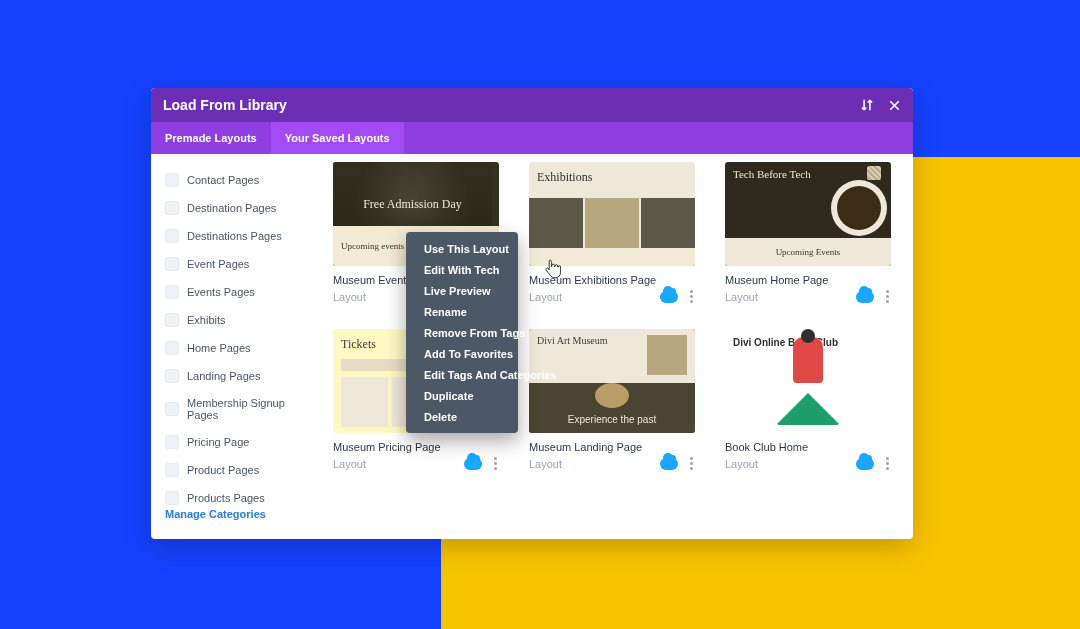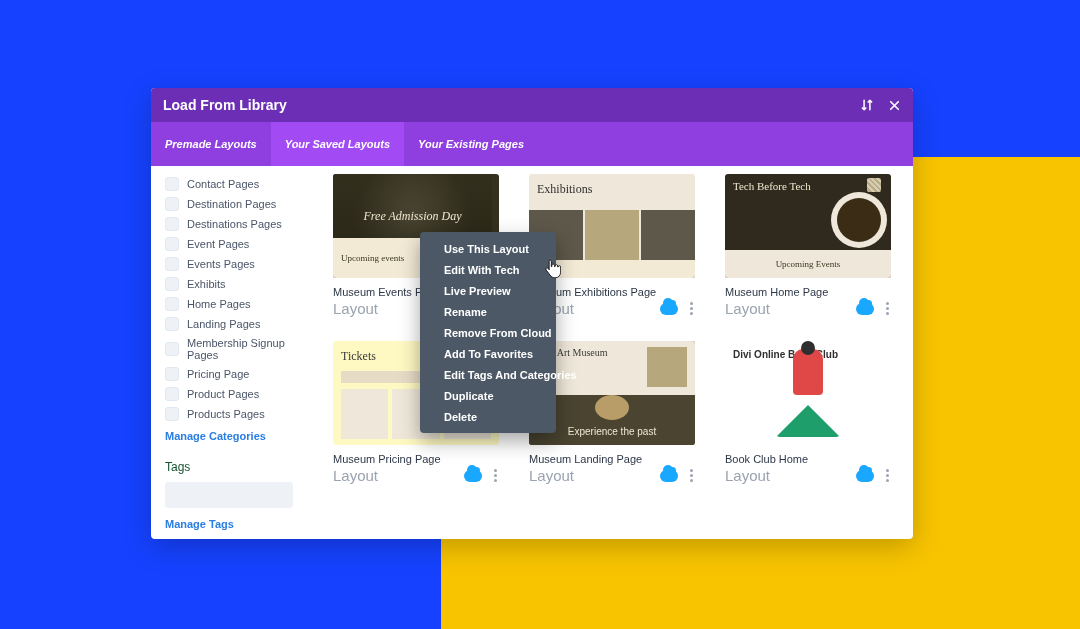--- a/index.html
+++ b/index.html
@@ -4,47 +4,47 @@
 <style>
   * { margin: 0; padding: 0; box-sizing: border-box; font-family: -apple-system, BlinkMacSystemFont, "Segoe UI", Helvetica, Arial, sans-serif; }
   html, body { width: 1080px; height: 629px; overflow: hidden; }
   .bg { position: relative; width: 1080px; height: 629px; background: #1642ff; }
   .yellow { position: absolute; left: 441px; top: 157px; right: 0; bottom: 0; background: #f8c400; }
   .modal { position: absolute; left: 151px; top: 88px; width: 762px; height: 451px; background: #fff; border-radius: 4px; box-shadow: 0 8px 28px rgba(0,0,0,.22); display: flex; flex-direction: column; overflow: hidden; }
   .titlebar { height: 34px; background: #6b2eb5; display: flex; align-items: center; justify-content: space-between; padding: 0 12px; color: #fff; }
   .titlebar .title { font-size: 14px; font-weight: 600; }
   .titlebar .actions { display: flex; gap: 14px; align-items: center; }
   .titlebar .actions svg { display: block; }
-  .tabs { height: 44px; background: #8f3fe0; display: flex; align-items: stretch; font-style: italic; }
+  .tabs { height: 32px; background: #8f3fe0; display: flex; align-items: stretch; }
   .tab { color: #fff; font-size: 11px; font-weight: 600; padding: 0 14px; display: flex; align-items: center; cursor: pointer; }
   .tab.active { background: #a24bf5; }
   .modal-body { flex: 1; display: flex; overflow: hidden; }
   .sidebar { width: 182px; padding: 8px 14px 0 14px; display: flex; flex-direction: column; overflow: hidden; }
-  .cat { display: flex; align-items: center; gap: 8px; padding: 3px 0; }
+  .cat { display: flex; align-items: center; gap: 8px; padding: 3px 0; margin-top: 8px; }
   .cat .chk { width: 14px; height: 14px; border-radius: 3px; background: #eef2f6; border: 1px solid #e2e8ef; flex: 0 0 auto; }
   .cat .lbl { font-size: 11px; color: #4a5568; }
-  .manage { font-size: 11px; color: #2a7de1; font-weight: 600; margin-top: 6px; cursor: pointer; }
+  .manage { font-size: 11px; color: #2a7de1; font-weight: 600; cursor: pointer; }
   .tags-h { font-size: 12px; color: #14532d; margin-top: 18px; }
   .tags-input { margin-top: 8px; height: 26px; width: 128px; background: #eef2f6; border-radius: 3px; }
   .content { flex: 1; padding: 8px 16px 0 0; overflow: hidden; }
   .grid { display: grid; grid-template-columns: repeat(3, 166px); column-gap: 30px; row-gap: 24px; }
   .card { width: 166px; }
   .thumb { width: 166px; height: 104px; background: #efe8da; border-radius: 3px; position: relative; overflow: hidden; }
   .card-title { font-size: 11px; color: #2d3748; margin-top: 8px; font-weight: 500; }
   .meta-row { display: flex; align-items: center; justify-content: space-between; margin-top: 2px; }
-  .meta { font-size: 15px; color: #9aa3b0; }
+  .meta { font-size: 11px; color: #9aa3b0; }
   .meta-right { display: flex; align-items: center; gap: 10px; }
   .cloud { width: 18px; height: 12px; background: #19a7ff; border-radius: 8px; position: relative; }
   .cloud::before { content: ""; position: absolute; left: 3px; top: -5px; width: 10px; height: 10px; background: #19a7ff; border-radius: 50%; }
   .cloud::after { content: ""; position: absolute; right: 2px; top: -3px; width: 7px; height: 7px; background: #19a7ff; border-radius: 50%; }
   .kebab { display: flex; flex-direction: column; gap: 2px; padding: 2px; }
   .kebab span { width: 3px; height: 3px; background: #9aa3b0; border-radius: 50%; }
   
   .t-museum-events { background: #35311f; }
-  .t-museum-events .hero { position:absolute; left:0; right:7px; top:0; height:84px; background:linear-gradient(rgba(30,28,18,.3),rgba(30,28,18,.6)), radial-gradient(circle at 50% 50%, #6b644a 0%, #3b3722 65%); display:flex; flex-direction:column; align-items:center; justify-content:center; color:#efe8d0;font-style:italic; }
+  .t-museum-events .hero { position:absolute; left:0; right:7px; top:0; height:84px; background:linear-gradient(rgba(30,28,18,.3),rgba(30,28,18,.6)), radial-gradient(circle at 50% 50%, #6b644a 0%, #3b3722 65%); display:flex; flex-direction:column; align-items:center; justify-content:center; color:#efe8d0; }
   .t-museum-events .hero .h1 { font-family: Georgia, serif; font-size:12px; }
   .t-museum-events .strip { position:absolute; left:0; right:0; bottom:0; height:40px; background:#f3ead5; display:flex; align-items:center; padding-left:8px; font-family:Georgia,serif; font-size:9px; color:#3b3722; }
   .t-exhibitions { background:#efe8da; }
   .t-exhibitions .top { position:absolute; left:8px; top:8px; font-family:Georgia,serif; font-size:12px; color:#2f2f2f; }
   .t-exhibitions .row { position:absolute; left:0; right:0; top:36px; height:70px; display:flex; gap:2px; }
   .t-exhibitions .row .c { flex:1; background:#b6a77c; }
   .t-exhibitions .row .c.dark { background:#5d584a; }
   .t-exhibitions .bot { position:absolute; left:0; right:0; bottom:0; height:18px; background:#f3ead5; }
   .t-home { background:#2f2a1d; }
   .t-home .top { position:absolute; left:8px; top:6px; color:#efe8d0; font-family:Georgia,serif; font-size:11px; line-height:1.1; }
@@ -61,21 +61,21 @@
   .t-landing .top .t { position:absolute; left:8px; top:6px; font-family:Georgia,serif; font-size:10px; color:#3a3a3a; line-height:1.1; }
   .t-landing .top .sq { position:absolute; right:8px; top:6px; width:40px; height:40px; background:#b6a77c; }
   .t-landing .bot { position:absolute; left:0; right:0; bottom:0; top:54px; background:#4a4430; display:flex; flex-direction:column; align-items:center; justify-content:flex-end; color:#efe8d0; padding-bottom:8px; font-family:Georgia,serif; font-size:10px; }
   .t-landing .bot .circ { width:34px; height:34px; background:#b89d68; border-radius:50%; margin-bottom:6px; }
   .t-book { background:#fff; display:flex; align-items:center; justify-content:center; }
   .t-book .ill { width:120px; height:100px; position:relative; }
   .t-book .person { position:absolute; left:50%; top:6px; transform:translateX(-50%); width:30px; height:46px; background:#e04848; border-radius:10px 10px 4px 4px; }
   .t-book .head { position:absolute; left:50%; top:-2px; transform:translateX(-50%); width:14px; height:14px; background:#2f2f2f; border-radius:50%; }
   .t-book .book { position:absolute; left:50%; bottom:6px; transform:translateX(-50%); width:64px; height:32px; background:#1e9e6a; clip-path: polygon(50% 0,100% 100%,0 100%); border-radius:4px; }
   .t-book .txt { position:absolute; left:8px; top:8px; font-size:10px; font-weight:700; color:#2f2f2f; line-height:1.1; }
-  .ctx { position:absolute; left:420px; top:232px; width:136px; background:#4c5866; border-radius:4px; padding:6px 12px; box-shadow:0 8px 20px rgba(0,0,0,.35); z-index:30; }
+  .ctx { position:absolute; left:406px; top:232px; width:112px; background:#4c5866; border-radius:4px; padding:6px 6px; box-shadow:0 8px 20px rgba(0,0,0,.35); z-index:30; }
   .ctx .mi { color:#fff; font-size:11px; font-weight:600; padding:4.5px 12px; cursor:pointer; white-space:nowrap; }
   .cursor { position:absolute; left:545px; top:259px; z-index:40; }
   .cursor svg { display:block; }
 </style>
 </head>
 <body>
 
 <div class="bg">
   <div class="yellow"></div>
 
@@ -93,21 +93,20 @@
           <svg width="13" height="13" viewBox="0 0 24 24" fill="none" stroke="#fff" stroke-width="3" stroke-linecap="round">
               <path d="M5 5l14 14M19 5L5 19"></path>
             </svg>
         </span>
       </div>
     </div>
 
     <div class="tabs">
       <div class="tab">Premade Layouts</div>
       <div class="tab active">Your Saved Layouts</div>
-      <div class="tab">Your Existing Pages</div>
     </div>
 
     <div class="modal-body">
       <div class="sidebar">
         <div class="cat">
             <span class="chk"></span>
             <span class="lbl">Contact Pages</span>
           </div>
         <div class="cat">
             <span class="chk"></span>
@@ -303,21 +302,21 @@
         </div>
       </div>
     </div>
   </div>
 
   <div class="ctx">
     <div class="mi">Use This Layout</div>
     <div class="mi">Edit With Tech</div>
     <div class="mi">Live Preview</div>
     <div class="mi">Rename</div>
-    <div class="mi">Remove From Cloud</div>
+    <div class="mi">Remove From Tags</div>
     <div class="mi">Add To Favorites</div>
     <div class="mi">Edit Tags And Categories</div>
     <div class="mi">Duplicate</div>
     <div class="mi">Delete</div>
   </div>
 
   <div class="cursor">
     <svg width="16" height="20" viewBox="0 0 16 20">
         <path fill="#fff" stroke="#000" stroke-width="0.8" d="M5 1c.8 0 1.3.6 1.3 1.4v5.2h.6V6.4c0-.8.6-1.3 1.3-1.3s1.3.5 1.3 1.3v1.2h.6V7c0-.8.6-1.3 1.3-1.3s1.3.5 1.3 1.3v1h.5c0-.8.5-1.3 1.2-1.3s1.2.5 1.2 1.3v5.2c0 3.2-2.2 5.6-5.5 5.6-2.4 0-3.8-.9-5.1-2.8L1.2 11c-.4-.6-.3-1.4.3-1.8.6-.4 1.4-.3 1.8.3l.9 1.3V2.4C4.2 1.6 4.7 1 5 1z"></path>
       </svg>

